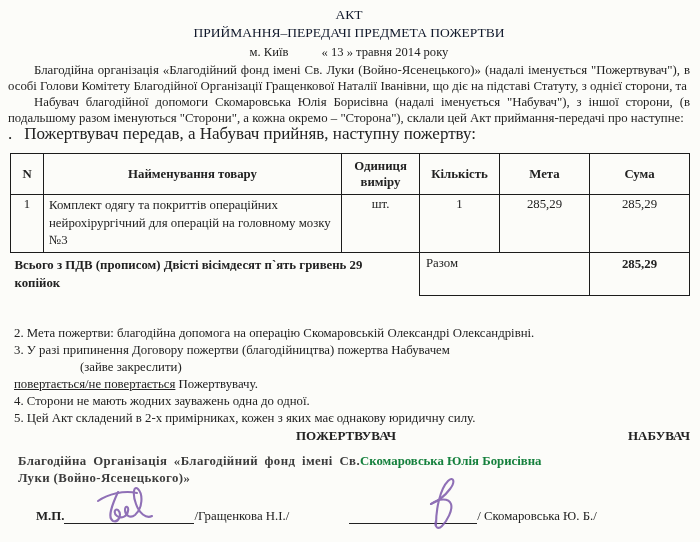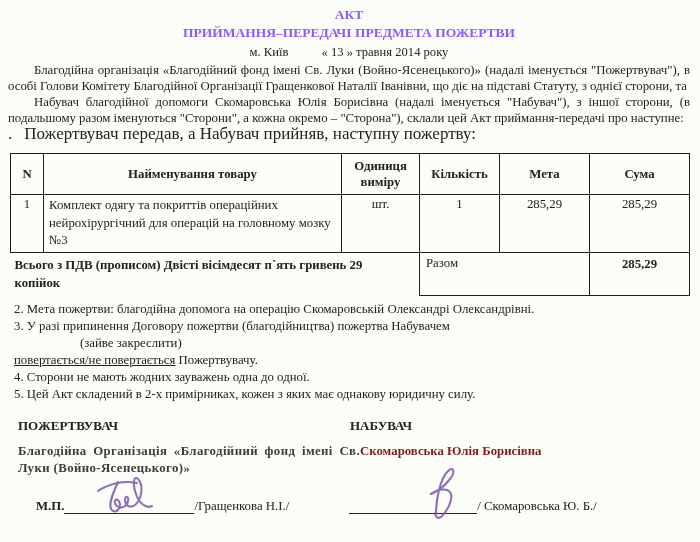--- a/index.html
+++ b/index.html
@@ -5,21 +5,21 @@
   html, body { margin: 0; padding: 0; }
   body {
     width: 700px; height: 542px;
     background: #fcfcf9;
     font-family: "Liberation Serif", serif;
     color: #222;
     overflow: hidden;
   }
   .page { position: relative; width: 700px; height: 542px; padding: 6px 10px 0 8px; box-sizing: border-box; }
 
-  .title { text-align: center; font-weight: bold; font-size: 13.5px; line-height: 18px; color: #8b5cf6; }
+  .title { text-align: center; font-weight: normal; font-size: 13.5px; line-height: 18px; color: #0f172a; }
 
   .meta-row { display: flex; justify-content: center; font-size: 12.6px; margin-top: 3px; padding: 0 2px; gap: 33px; }
 
   .para { font-size: 12.8px; line-height: 16px; text-align: justify; text-indent: 26px; margin: 0; }
   .intro-block { margin-top: 2px; }
 
   .item1-line { font-size: 17px; line-height: 16px; margin-top: 0; }
   .item1-line .marker { display: inline-block; width: 12px; }
 
   table.goods {
@@ -28,31 +28,31 @@
     font-size: 12.8px;
   }
   table.goods th, table.goods td { border: 1.6px solid #1c1c1c; padding: 2px 5px; }
   table.goods th { font-weight: bold; text-align: center; line-height: 16px; padding: 4px 2px; }
   td.c { text-align: center; vertical-align: top; padding-top: 4px; }
   td.desc { vertical-align: top; line-height: 17.5px; padding: 3px 8px; }
   tr.total-row td.clear { border: none; font-weight: bold; line-height: 18px; padding: 3px 10px 3px 4px; vertical-align: top; margin-left: 35px; }
   tr.total-row td.razom { vertical-align: top; padding: 3px 6px; height: 36px; }
   tr.total-row td.tval { vertical-align: top; text-align: center; font-weight: bold; padding-top: 4px; }
 
-  .clauses { margin-top: 5px; font-size: 12.8px; line-height: 17px; padding-left: 6px; }
+  .clauses { margin-top: 29px; font-size: 12.8px; line-height: 17px; padding-left: 6px; }
   .clauses .line { white-space: nowrap; }
   .uline { text-decoration: underline; }
   .note-line { padding-left: 66px; }
 
-  .roles { display: flex; font-weight: bold; font-size: 13px; margin-top: 15px; }
+  .roles { display: flex; font-weight: bold; font-size: 13px; margin-top: 1px; justify-content: flex-end; }
   .roles .rl { width: 342px; padding-left: 10px; box-sizing: border-box; }
 
   .sig-cols { display: flex; margin-top: 9px; font-weight: bold; font-size: 12.8px; color: #3c3c3c; }
   .sig-cols .col-left { width: 352px; padding-left: 10px; box-sizing: border-box; text-align: justify; line-height: 17px; letter-spacing: 0.4px; }
-  .sig-cols .col-right { color: #7f1d1d; line-height: 17px; }
+  .sig-cols .col-right { color: #15803d; line-height: 17px; }
 
   .mp-row { position: relative; display: flex; align-items: flex-end; margin-top: 22px; font-size: 12.8px; }
   .mp-label { font-weight: bold; margin-left: 28px; }
   .sigline { display: inline-block; border-bottom: 1.6px solid #222; height: 12px; }
   .sigline.left { width: 130px; }
   .sigline.right { width: 128px; margin-left: 60px; }
   .sig-name { font-weight: normal; }
   .ink { position: absolute; pointer-events: none; }
   .ink.left { left: 84px; top: -24px; }
   .ink.right { left: 412px; top: -34px; }

